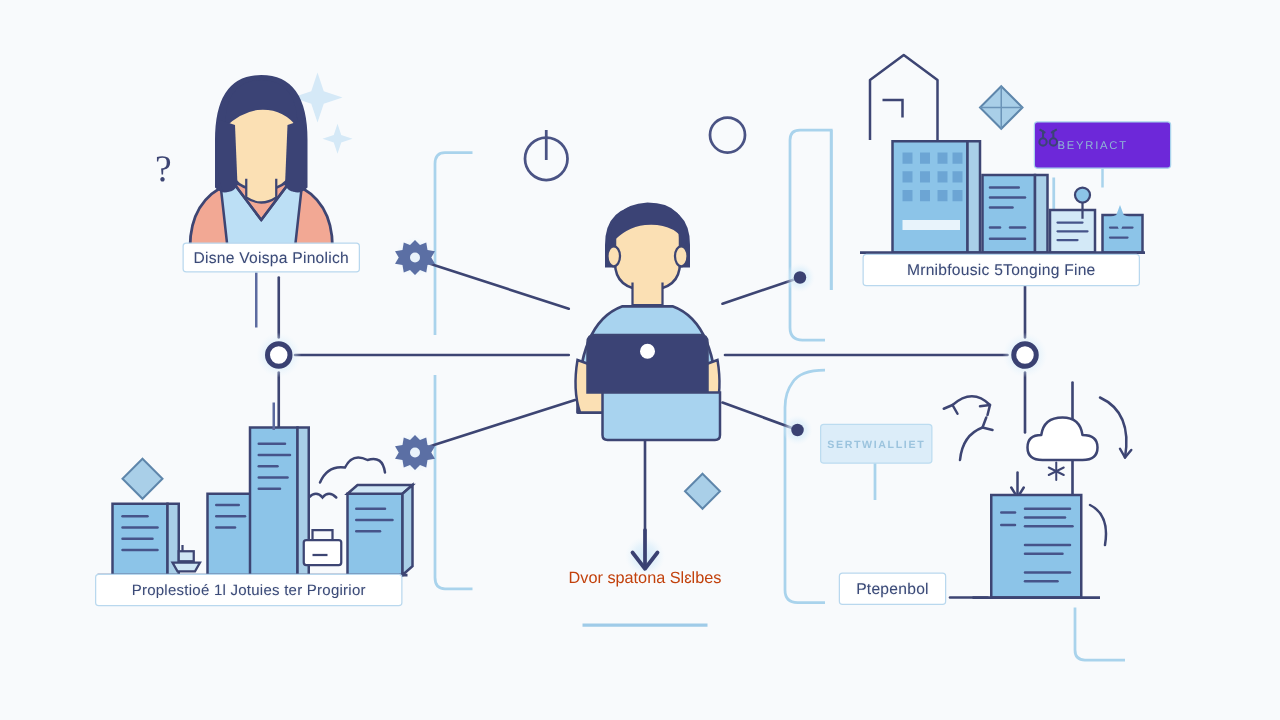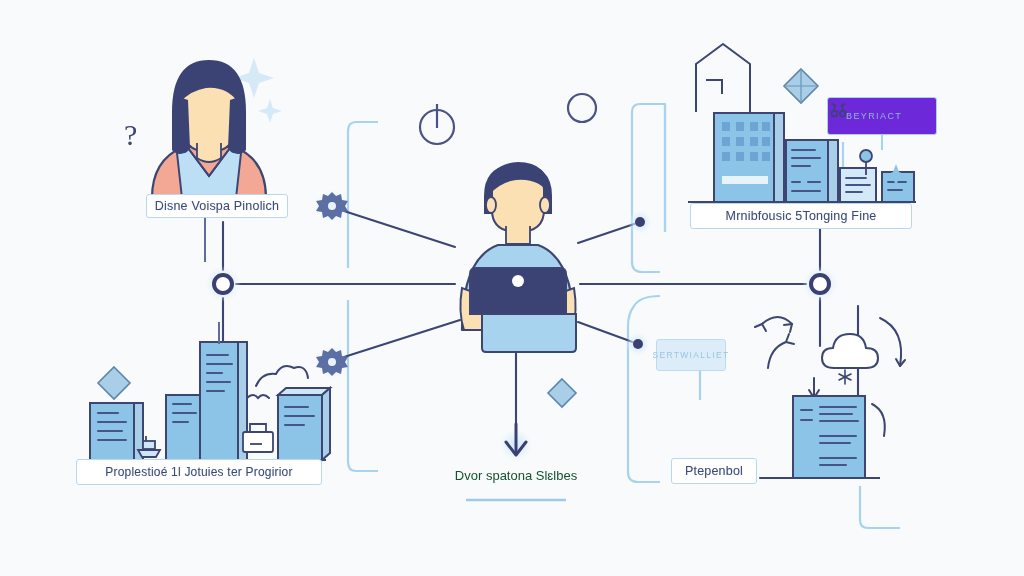--- a/index.html
+++ b/index.html
@@ -346,31 +346,31 @@
   </svg>
 
   <div class="lbl" style="left:118px;top:194px;width:142px;height:24px;margin-left:28px;">Disne Voispa Pinolich</div>
 
   <div class="lbl" style="left:76px;top:459px;width:246px;height:26px;font-size:12px;text-align:center;">Proplestioé 1l Jotuies ter Progirior</div>
 
   <div class="lbl" style="left:690px;top:203px;width:222px;height:26px;">Mrnibfousic 5Tonging Fine</div>
 
   <div class="lbl" style="left:671px;top:458px;width:86px;height:26px;">Ptepenbol</div>
 
-  <div style="position:absolute;left:440px;top:464px;width:152px;height:22px;display:flex;align-items:center;justify-content:center;color:#14532d;font-size:13px;white-space:nowrap;text-align:right;">Dvor spatona Slɛlbes</div>
+  <div style="position:absolute;left:440px;top:450px;width:152px;height:22px;display:flex;align-items:center;justify-content:center;color:#c2410c;font-size:13px;white-space:nowrap;text-align:right;">Dvor spatona Slɛlbes</div>
 
   <div class="badge" style="left:827px;top:97px;width:110px;height:38px;">
     <span style="flex:0 0 auto;">
       <svg width="22" height="22" viewBox="0 0 24 24" fill="none" stroke="#3b4375" stroke-width="1.8">
         <circle cx="7" cy="17" r="3.2"></circle>
         <circle cx="16" cy="17" r="3.2"></circle>
         <path d="M7 14 L7 7 M16 14 L16 7"></path>
         <path d="M4 6 L9 9 M19 6 L14 9"></path>
       </svg>
     </span>
     <span class="btxt">BEYRIACT</span>
   </div>
 
-  <div class="badge2" style="left:656px;top:339px;width:70px;height:32px;">
+  <div class="badge2" style="left:656px;top:339px;width:90px;height:32px;font-weight:bold;">
     <span class="btxt">SERTWIALLIET</span>
   </div>
 
 </div>
 
 </body></html>

